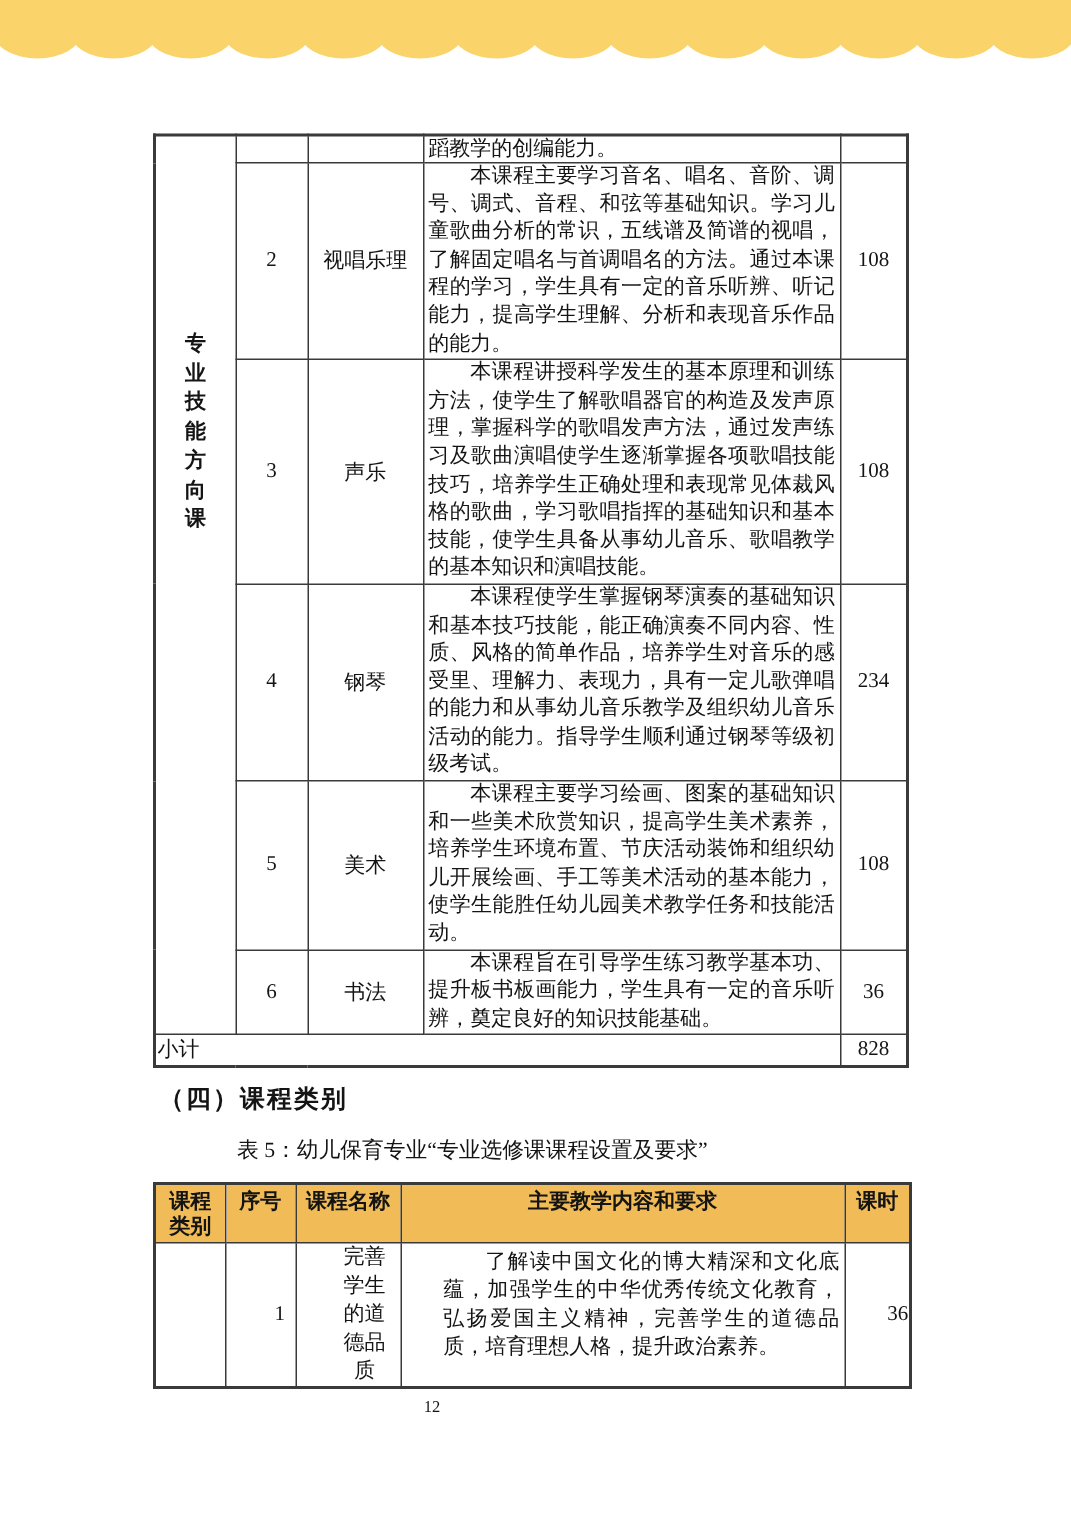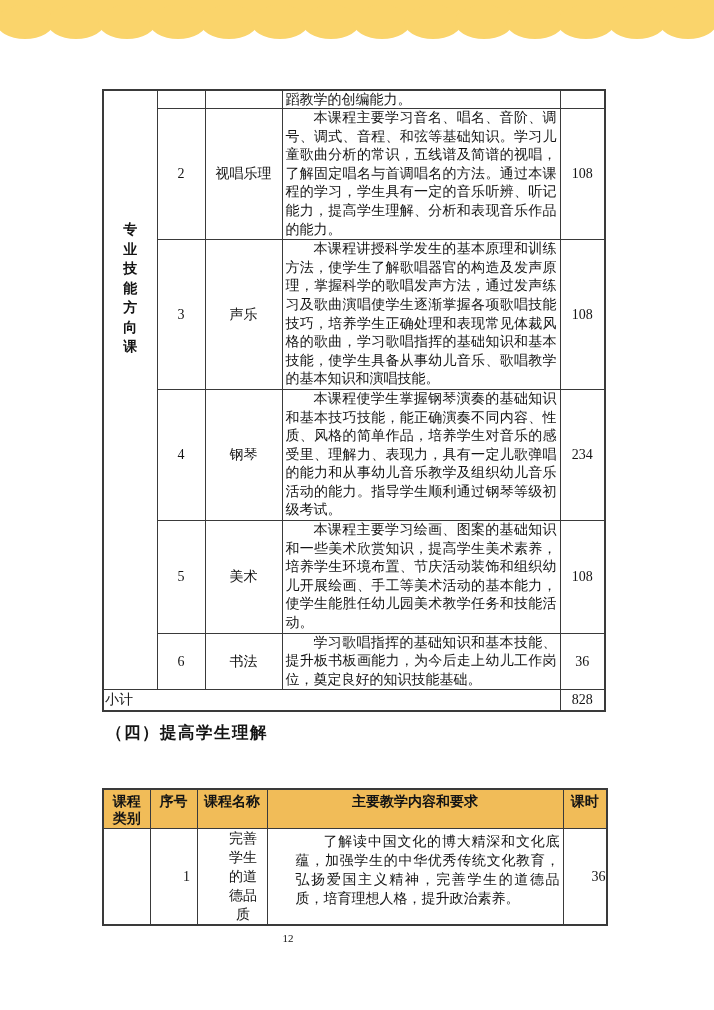--- a/index.html
+++ b/index.html
@@ -116,33 +116,34 @@
       </tr>
       <tr>
         <td class="c-no">5</td>
         <td class="c-name">美术</td>
         <td class="c-desc">本课程主要学习绘画、图案的基础知识和一些美术欣赏知识，提高学生美术素养，培养学生环境布置、节庆活动装饰和组织幼儿开展绘画、手工等美术活动的基本能力，使学生能胜任幼儿园美术教学任务和技能活动。</td>
         <td class="c-hours">108</td>
       </tr>
       <tr>
         <td class="c-no">6</td>
         <td class="c-name">书法</td>
-        <td class="c-desc">学习歌唱指挥的基础知识和基本技能、提升板书板画能力，为今后走上幼儿工作岗位，奠定良好的知识技能基础。</td>
+        <td class="c-desc">本课程旨在引导学生练习教学基本功、提升板书板画能力，学生具有一定的音乐听辨，奠定良好的知识技能基础。</td>
         <td class="c-hours">36</td>
       </tr>
       <tr class="r-sub">
         <td class="c-sub" colspan="4">小计</td>
         <td class="c-hours">828</td>
       </tr>
     </tbody>
       </table>
   </div>
 
-  <div class="sec-heading">（四）提高学生理解</div>
+  <div class="sec-heading">（四）课程类别</div>
 
+  <div class="tbl-title">表 5：幼儿保育专业“专业选修课课程设置及要求”</div>
 
   <div class="t2wrap">
     <table class="tbl t2">
       <colgroup>
         <col style="width:47px">
           <col style="width:47px">
           <col style="width:70px">
         <col style="width:296px">
           <col style="width:44px">
       </colgroup>

